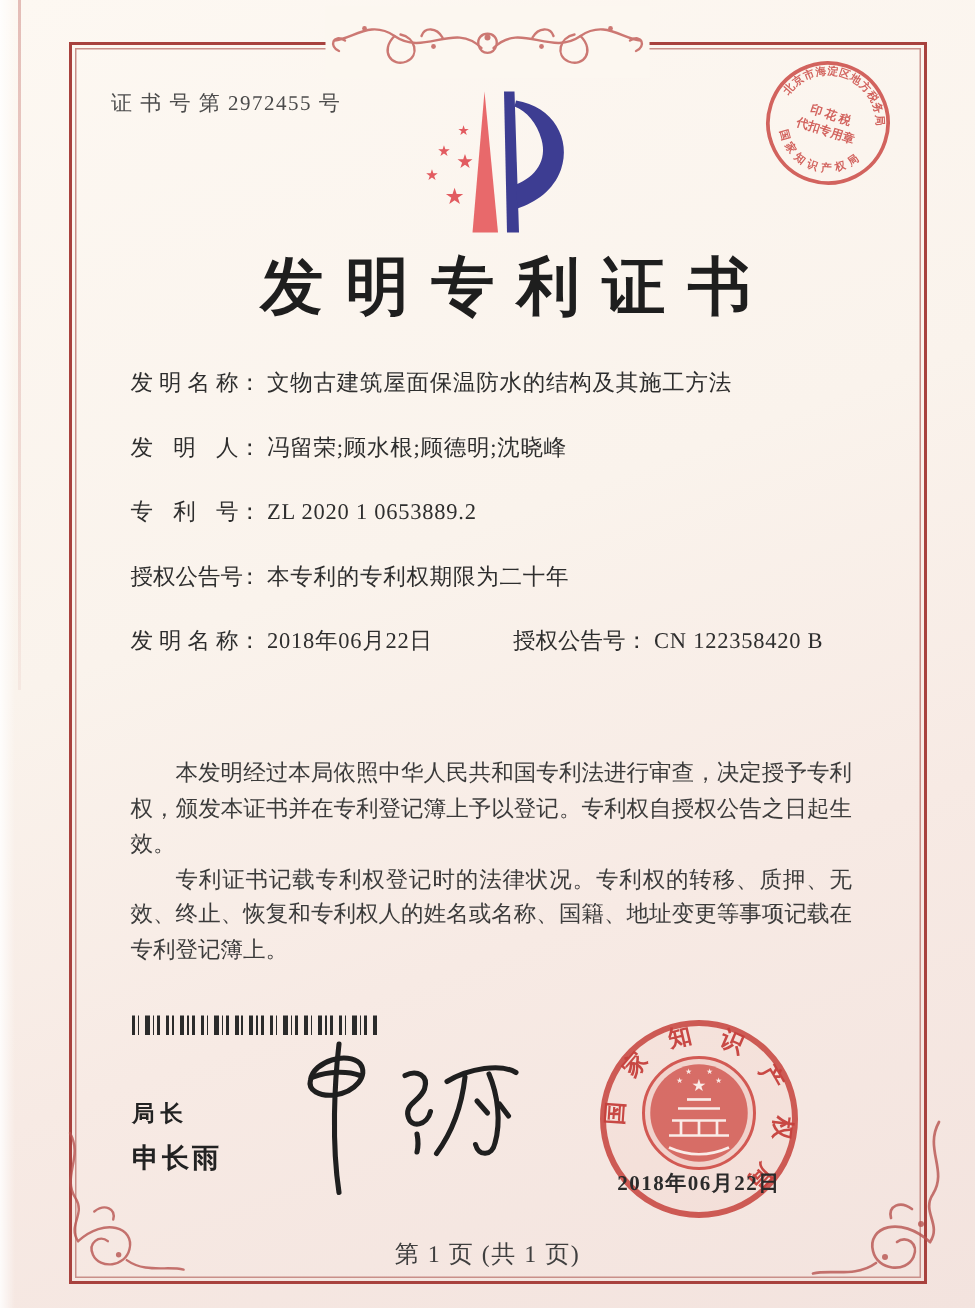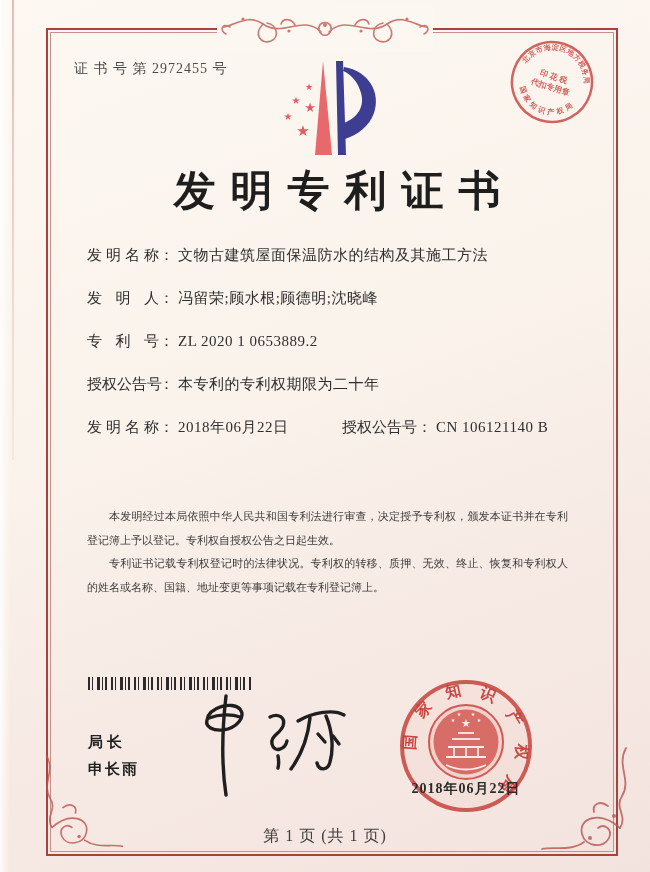--- a/index.html
+++ b/index.html
@@ -35,33 +35,33 @@
   
   .fields{position:absolute;left:87px;top:246px;width:486px;font-size:15px;
     color:#2e2e2e;z-index:3;}
   .frow{margin-bottom:24px;white-space:nowrap;}
   .flabel{display:inline-block;width:72px;text-align:justify;text-align-last:justify;
     vertical-align:bottom;}
   .colon{display:inline-block;}
   .fvalue{margin-left:4px;letter-spacing:.5px;}
   .fvalue-fixed{display:inline-block;width:164px;margin-left:4px;letter-spacing:.5px;}
   
-  .body-text{position:absolute;left:87px;top:505px;width:481px;font-size:11px;
+  .body-text{position:absolute;left:87px;top:505px;width:481px;font-size:15px;
     line-height:23.5px;color:#3b3b3b;text-align:justify;z-index:3;}
   .body-text p{margin:0;text-indent:2em;}
   
   .barcode{position:absolute;left:88px;top:677px;width:165px;height:13px;z-index:3;
     background:repeating-linear-gradient(90deg,
       #2b2b2b 0 2px,transparent 2px 4px,#2b2b2b 4px 5px,transparent 5px 9px,
       #2b2b2b 9px 12px,transparent 12px 14px,#2b2b2b 14px 15px,transparent 15px 17px,
       #2b2b2b 17px 19px,transparent 19px 23px);}
   
   .signer-title{position:absolute;left:88px;top:733px;font-size:15px;font-weight:700;
     letter-spacing:4px;color:#222;font-family:Liberation Serif, serif;z-index:3;}
-  .signer-name{position:absolute;left:88px;top:760px;font-size:15px;font-weight:700;
+  .signer-name{position:absolute;left:88px;top:760px;font-size:18px;font-weight:700;
     letter-spacing:2px;color:#222;font-family:"Liberation Sans","DejaVu Sans",sans-serif;z-index:3;}
   .signature{position:absolute;left:185px;top:690px;width:168px;height:112px;z-index:3;}
   
   .seal{position:absolute;left:396px;top:676px;width:140px;height:142px;z-index:4;}
   .seal-date{position:absolute;left:396px;top:780px;width:140px;text-align:center;
     font-size:14px;font-weight:700;letter-spacing:1px;color:#2b2b2b;z-index:5;}
   
   .corner-stamp{position:absolute;left:506px;top:36px;width:92px;height:92px;
     transform:rotate(18deg);z-index:3;opacity:.92;}
   
@@ -132,21 +132,21 @@
     </g>
   </svg>
 
   <div class="title">发明专利证书</div>
 
   <div class="fields">
     <div class="frow"><span class="flabel">发明名称</span><span class="colon">：</span><span class="fvalue">文物古建筑屋面保温防水的结构及其施工方法</span></div>
     <div class="frow"><span class="flabel">发明人</span><span class="colon">：</span><span class="fvalue">冯留荣;顾水根;顾德明;沈晓峰</span></div>
     <div class="frow"><span class="flabel">专利号</span><span class="colon">：</span><span class="fvalue">ZL 2020 1 0653889.2</span></div>
     <div class="frow"><span class="flabel">授权公告号</span><span class="colon">：</span><span class="fvalue">本专利的专利权期限为二十年</span></div>
-    <div class="frow"><span class="flabel">发明名称</span><span class="colon">：</span><span class="fvalue-fixed">2018年06月22日</span><span>授权公告号</span><span class="colon">：</span><span class="fvalue">CN 106121140 B</span></div>
+    <div class="frow"><span class="flabel">发明名称</span><span class="colon">：</span><span class="fvalue-fixed">2018年06月22日</span><span>授权公告号</span><span class="colon">：</span><span class="fvalue">CN 122358420 B</span></div>
   </div>
 
   <div class="body-text">
     <p>本发明经过本局依照中华人民共和国专利法进行审查，决定授予专利权，颁发本证书并在专利登记簿上予以登记。专利权自授权公告之日起生效。</p>
     <p>专利证书记载专利权登记时的法律状况。专利权的转移、质押、无效、终止、恢复和专利权人的姓名或名称、国籍、地址变更等事项记载在专利登记簿上。</p>
   </div>
 
   <div class="barcode"></div>
 
   <div class="signer-title">局长</div>

